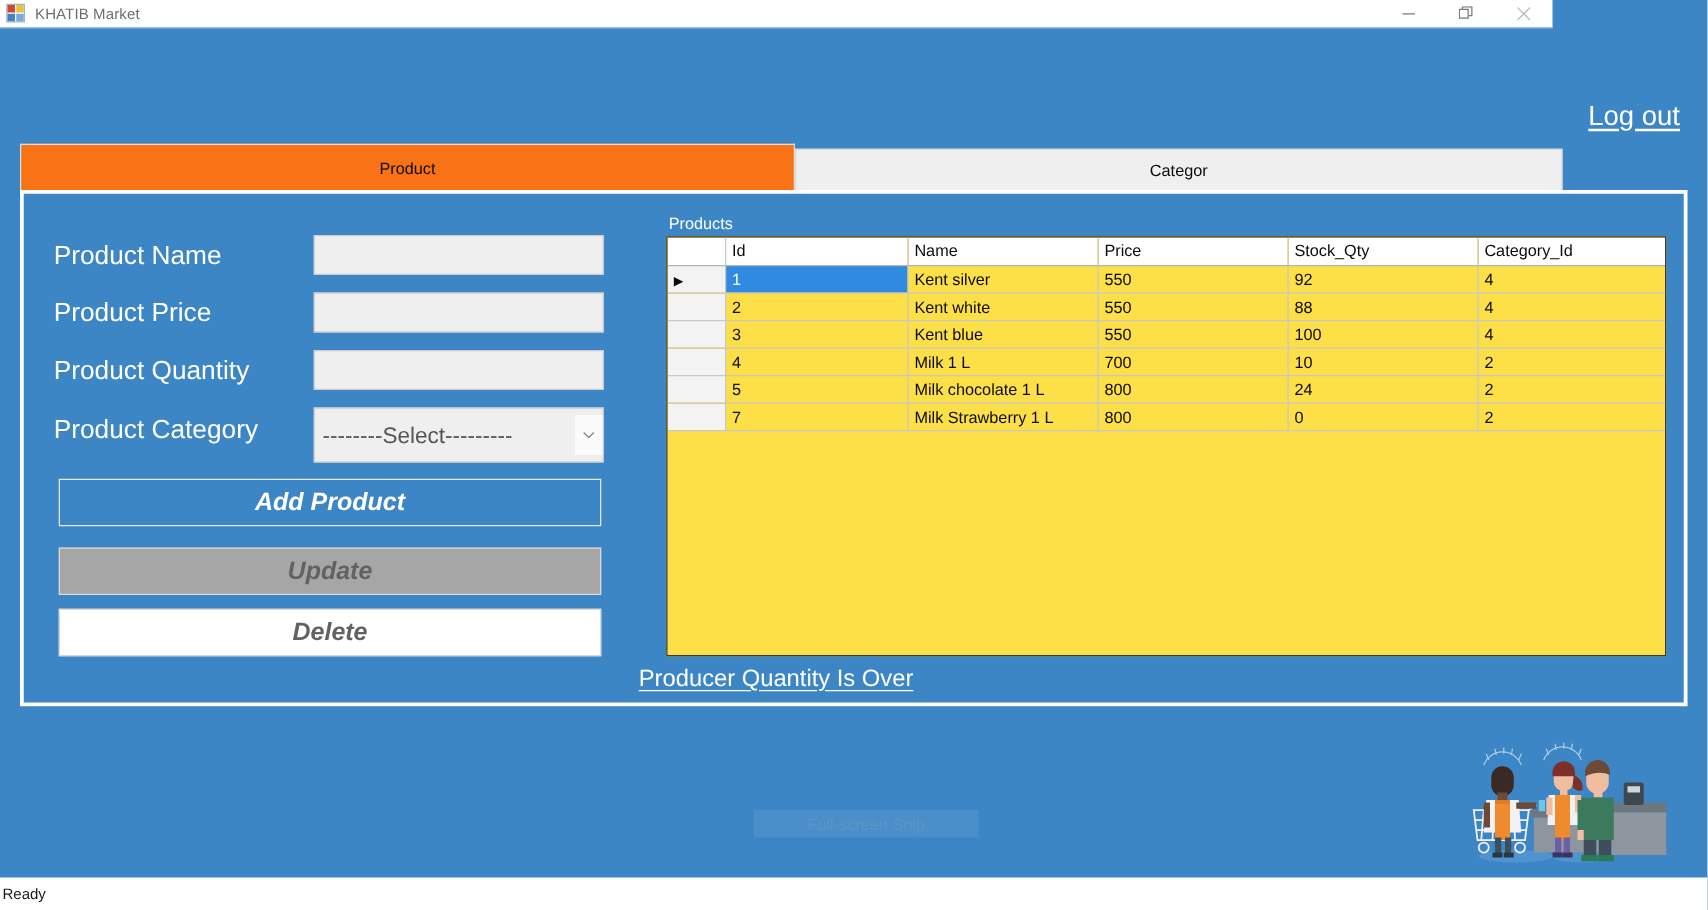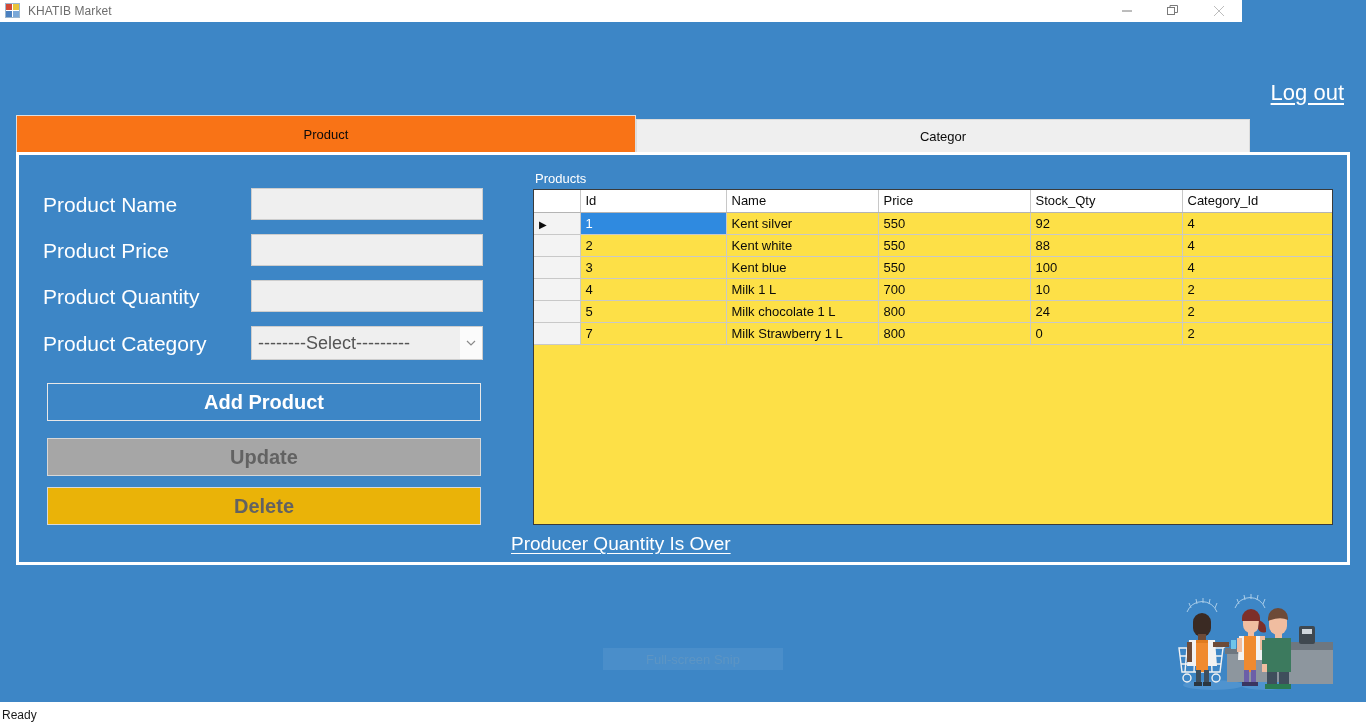--- a/index.html
+++ b/index.html
@@ -113,47 +113,47 @@
 
   .field {
     position: absolute; left: 232px; width: 232px; height: 32px;
     background: #efefef; border: 1px solid #cdcdcd;
   }
   .fld-name { top: 33px; }
   .fld-price { top: 79px; }
   .fld-qty { top: 125px; }
 
   .combo {
-    position: absolute; left: 232px; top: 171px; width: 232px; height: 34px;
+    position: absolute; left: 232px; top: 171px; width: 232px; height: 44px;
     background: #efefef; border: 1px solid #cdcdcd;
     display: flex; align-items: center;
   }
   .combo-text {
     flex: 1; font-size: 18px; color: #555555; padding-left: 6px;
     white-space: nowrap; overflow: hidden;
   }
   .combo-arrow {
     width: 22px; height: 32px; background: #fbfbfb;
     display: flex; align-items: center; justify-content: center;
     color: #8a8a8a;
   }
 
   .btn {
     position: absolute; left: 28px; width: 434px; height: 38px;
     display: flex; align-items: center; justify-content: center;
-    font-size: 20px; font-weight: bold;
+    font-size: 20px; font-weight: bold; font-style: italic;
   }
   .btn-add {
     top: 228px; background: #3d86c6; border: 1px solid #e8e8e8; color: #ffffff;
   }
   .btn-update {
     top: 283px; background: #a6a6a6; border: 1px solid #d8d8d8; color: #626262;
   }
   .btn-delete {
-    top: 332px; background: #eab308; border: 1px solid #d8d8d8; color: #626262; text-align: center;
+    top: 332px; background: #ffffff; border: 1px solid #d8d8d8; color: #626262; text-align: center;
   }
 
   
   .grid-caption {
     position: absolute; left: 516px; top: 16px;
     font-size: 13px; color: #ffffff;
   }
   .grid {
     position: absolute; left: 514px; top: 34px; width: 800px; height: 336px;
     background: #fde047; border: 1px solid #3a3a3a;

